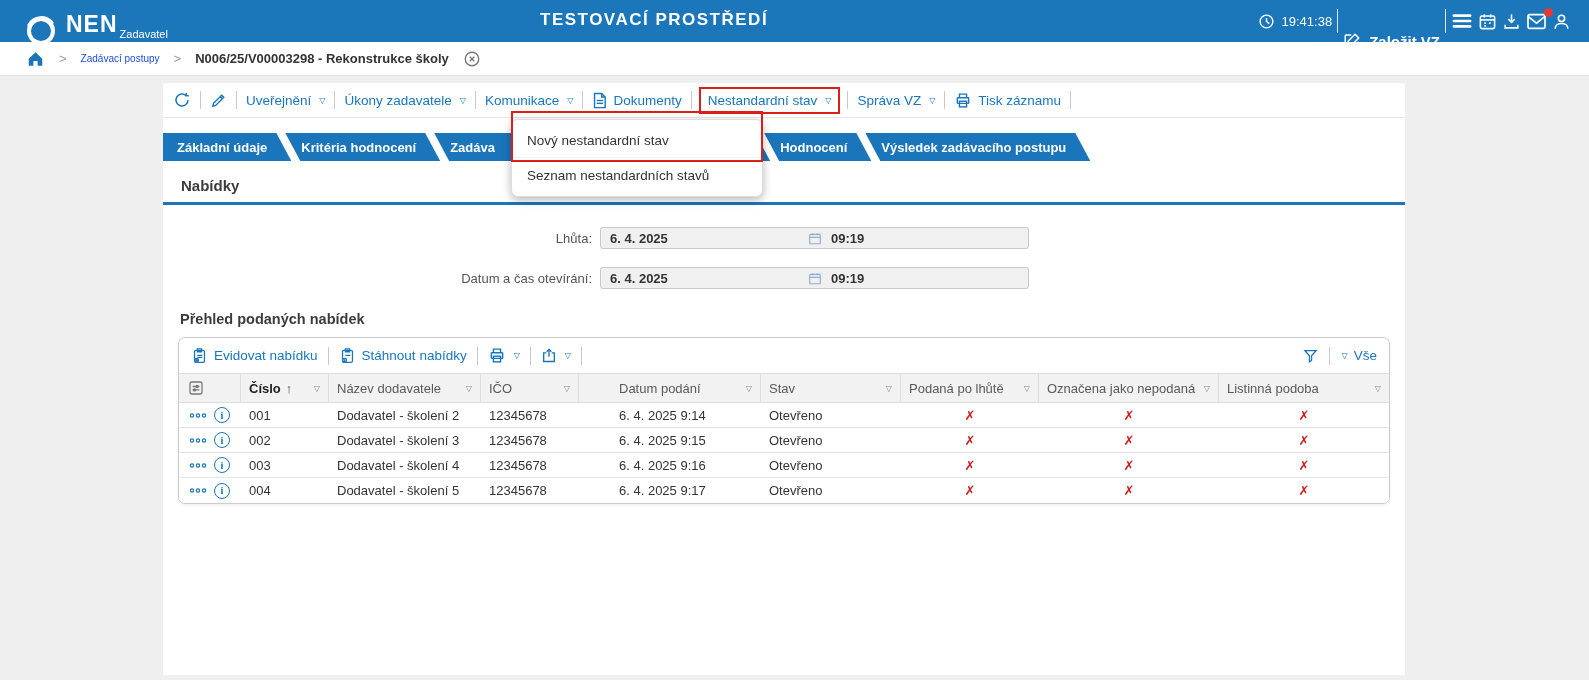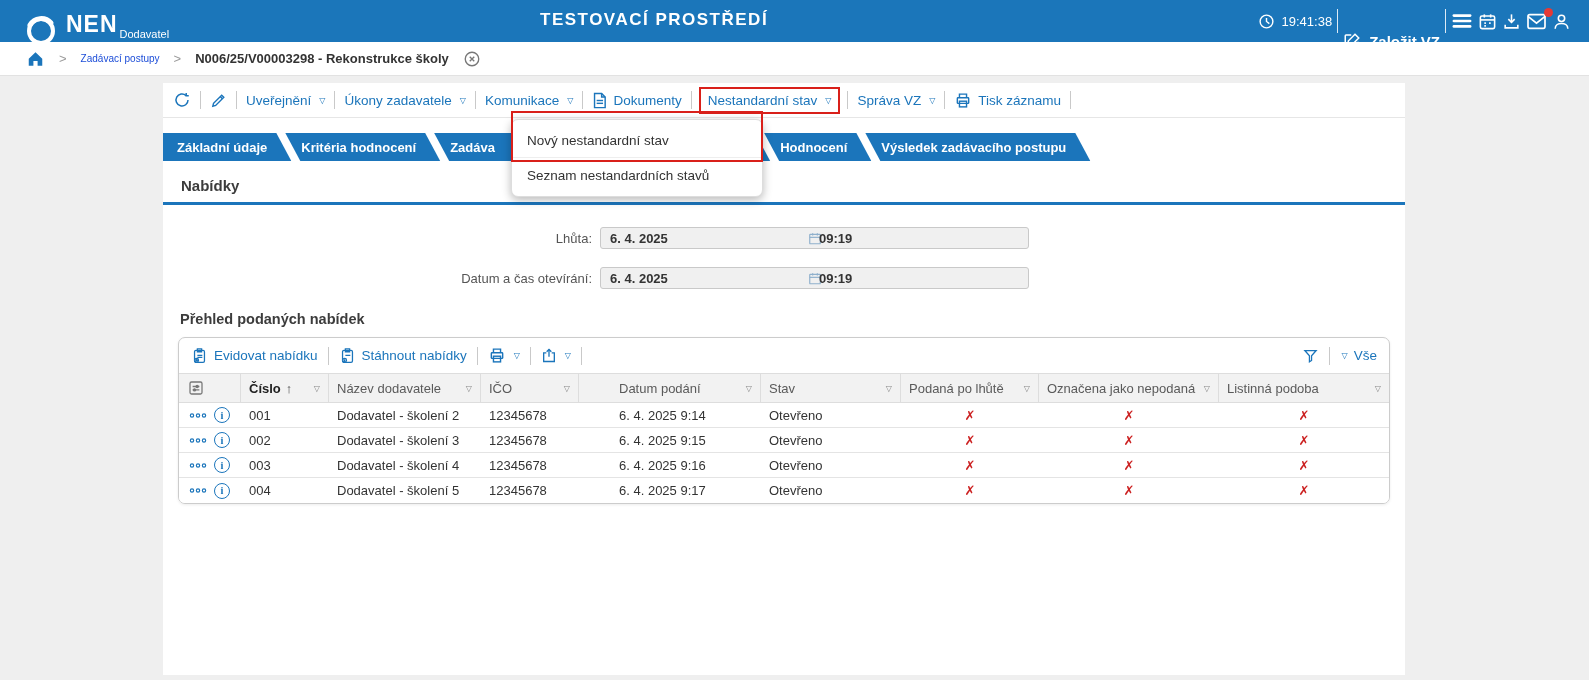--- a/index.html
+++ b/index.html
@@ -52,21 +52,21 @@
   .sec-title { margin:16px 0 0 18px; font-size:15px; font-weight:bold; color:#3c3c3c; }
   .blue-rule { margin-top:8px; height:3px; background:#1b75bb; }
 
   
   .form { margin-top:22px; display:flex; flex-direction:column; gap:18px; }
   .frow { display:flex; align-items:center; }
   .flabel { width:437px; text-align:right; padding-right:8px; font-size:13px; color:#555; }
   .fld { position:relative; width:429px; height:22px; background:#f0f0f0; border:1px solid #c9c9c9; border-radius:3px; }
   .fld .date { position:absolute; left:9px; top:3px; font-size:13px; font-weight:bold; color:#333; }
   .fld .cal { position:absolute; left:207px; top:3px; }
-  .fld .time { position:absolute; left:218px; top:3px; font-size:13px; font-weight:bold; color:#333; }
+  .fld .time { position:absolute; left:230px; top:3px; font-size:13px; font-weight:bold; color:#333; }
 
   
   .grid-title { margin:22px 0 0 17px; font-size:14.5px; font-weight:bold; color:#3c3c3c; }
   .panel { margin:10px 15px 0 15px; border:1px solid #ccc; border-radius:7px; overflow:hidden; box-shadow:0 1px 3px rgba(0,0,0,.08); }
   .gtools { height:35px; display:flex; align-items:center; padding:0 12px; gap:10px; color:#1b75bb; font-size:13.5px; }
   .gtools .vdiv { width:1px; height:18px; background:#c9c9c9; }
   .gright { margin-left:auto; display:flex; align-items:center; gap:10px; }
   .ghead { display:flex; height:30px; background:#f2f2f2; border-top:1px solid #ddd; border-bottom:1px solid #ddd; color:#5a5a5a; font-size:13px; align-items:center; }
   .ghead .hc { display:flex; align-items:center; justify-content:space-between; padding:0 8px; height:100%; border-right:1px solid #ddd; }
   .ghead .hc:last-child { border-right:none; }
@@ -90,21 +90,21 @@
 
 <div class="topbar">
   <div class="logo-wrap">
     <span class="logo-ring">
       <svg width="34" height="34" viewBox="0 0 34 34" fill="none" stroke="#fff">
         <circle cx="17" cy="17" r="12" stroke-width="4"></circle>
         <path d="M6 11 A13 13 0 0 1 27 9" stroke-width="5" stroke-linecap="round"></path>
       </svg>
     </span>
     <span class="brand">NEN</span>
-    <span class="brand-sub">Dodavatel</span>
+    <span class="brand-sub">Zadavatel</span>
   </div>
   <div class="env-title">TESTOVACÍ PROSTŘEDÍ</div>
   <div class="top-right">
     <div class="clockbox">
       <span>
         <svg width="17" height="17" viewBox="0 0 24 24" fill="none" stroke="#fff" stroke-width="2">
             <circle cx="12" cy="12" r="9"></circle>
             <path d="M12 7v5l4 3"></path>
           </svg>
       </span>

